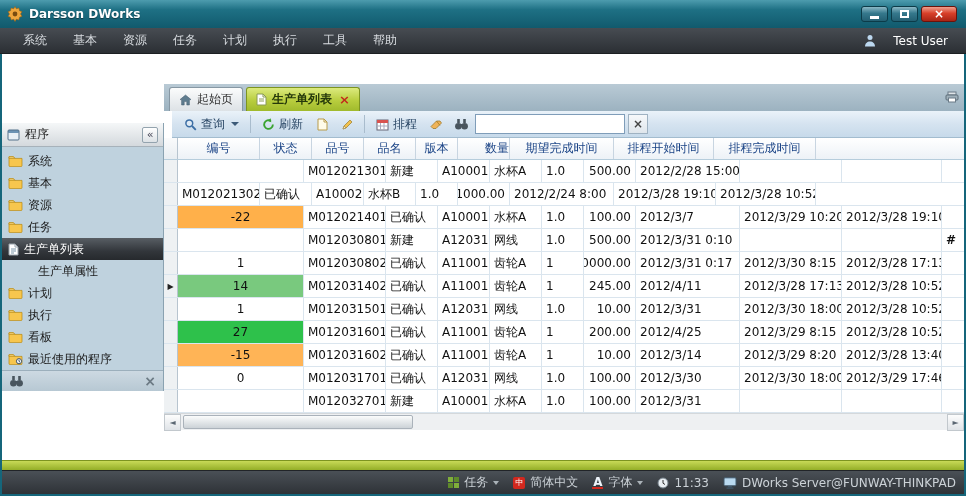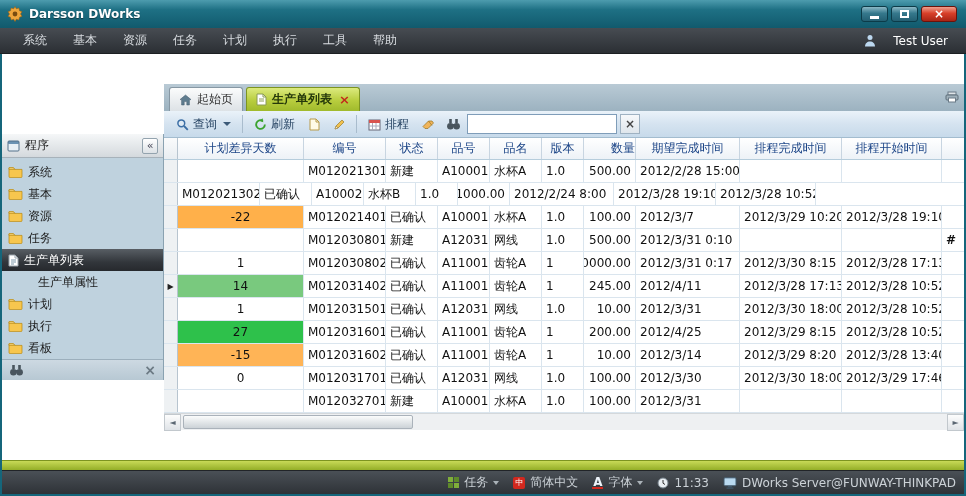--- a/index.html
+++ b/index.html
@@ -42,21 +42,21 @@
   
   .main { flex:1; min-width:0; display:flex; flex-direction:column; }
   .tabbar { height:27px; background:linear-gradient(#b9cad5,#9cb2c0); display:flex; align-items:flex-end; padding:3px 5px 0 5px; gap:3px; }
   .tab { height:24px; display:flex; align-items:center; gap:5px; padding:0 9px; border:1px solid #8798a4; border-bottom:none; border-radius:3px 3px 0 0; color:#333; cursor:default; white-space:nowrap; }
   .tab.home { background:linear-gradient(#fbfcfc,#dde2e6); }
   .tab.active { background:linear-gradient(#dcea7e 0%,#b8cd3e 55%,#a0ba2c 100%); border-color:#7d9420; color:#25380a; font-weight:bold; }
   .tab-close { color:#c22a1c; font-weight:bold; font-size:13px; line-height:1; margin-left:2px; }
   .tspacer { flex:1; }
   .tab-right-icon { align-self:center; margin-bottom:4px; }
 
-  .toolbar { height:27px; background:linear-gradient(#eaf2f9 0%,#d5e3f0 50%,#c7daea 100%); border-bottom:1px solid #a3bccf; display:flex; align-items:center; padding:0 7px; gap:3px; color:#1e3c5c; }
+  .toolbar { height:27px; background:linear-gradient(#eaf2f9 0%,#d5e3f0 50%,#c7daea 100%); border-bottom:1px solid #a3bccf; display:flex; align-items:center; padding:0 7px; gap:3px; color:#1e3c5c;margin-left:8px; }
   .tbtn { display:flex; align-items:center; gap:4px; padding:3px 5px; border-radius:2px; cursor:default; white-space:nowrap; }
   .ibtn { display:flex; align-items:center; justify-content:center; width:22px; height:21px; border-radius:2px; cursor:default; }
   .sep { width:1px; height:18px; background:#a9bccd; margin:0 3px; }
   .caret { width:0; height:0; border-left:4px solid transparent; border-right:4px solid transparent; border-top:4px solid #3c5a78; margin-left:2px; }
   .search-box { width:150px; height:20px; border:1px solid #7f9db9; background:#fff; padding:0 5px; font:inherit; font-size:12px; }
   .clear-btn { width:20px; height:20px; border:1px solid #9fb2c2; background:linear-gradient(#f6f8fa,#dfe6ec); display:flex; align-items:center; justify-content:center; color:#444; font-weight:bold; cursor:default; }
 
   
   .grid { flex:1; background:#fff; overflow:hidden; }
   .thead { display:flex; height:22px; background:linear-gradient(#ffffff,#edf2f7); border-bottom:1px solid #b6cddc; color:#1c4587; }
@@ -227,20 +227,31 @@
         </div>
         <div class="side-item">
           <span class="icon">
               <svg width="15" height="12" viewBox="0 0 15 12">
                 <path d="M1 1.8h4.5l1.2 1.6H14v7.2c0 .6-.4 1-1 1H2c-.6 0-1-.4-1-1z" fill="#f7c64e" stroke="#b8860b" stroke-width=".7"></path>
                 <path d="M1 1.8h4.5l1.2 1.6H1z" fill="#fadd8e" stroke="#b8860b" stroke-width=".7"></path>
               </svg>
             </span>
           <span>看板</span>
         </div>
+        <div class="side-item">
+          <span class="icon">
+              <svg width="15" height="12" viewBox="0 0 15 12">
+                <path d="M1 1.8h4.5l1.2 1.6H14v7.2c0 .6-.4 1-1 1H2c-.6 0-1-.4-1-1z" fill="#f7c64e" stroke="#b8860b" stroke-width=".7"></path>
+                <path d="M1 1.8h4.5l1.2 1.6H1z" fill="#fadd8e" stroke="#b8860b" stroke-width=".7"></path>
+                <circle cx="11" cy="8.2" r="2.6" fill="#eef4f8" stroke="#456"></circle>
+                <path d="M11 6.8v1.5l1 .8" stroke="#456" fill="none"></path>
+              </svg>
+            </span>
+          <span>最近使用的程序</span>
+        </div>
       </div>
       <div class="sidebar-footer">
         <span class="icon">
             <svg width="15" height="11" viewBox="0 0 15 11">
               <rect x="3.2" y="0" width="2.6" height="4" fill="#49555e"></rect>
               <rect x="9.2" y="0" width="2.6" height="4" fill="#49555e"></rect>
               <circle cx="4.4" cy="7.2" r="3.3" fill="#49555e"></circle>
               <circle cx="10.6" cy="7.2" r="3.3" fill="#49555e"></circle>
               <rect x="6.5" y="5" width="2" height="2.5" fill="#49555e"></rect>
             </svg>
@@ -352,30 +363,29 @@
               </svg>
             </span>
         </div>
         <input class="search-box" type="text" value="" style="">
         <div class="clear-btn">×</div>
       </div>
 
       <div class="grid">
         <div class="thead">
           <div class="th c0"></div>
-          <div class="th c1">计划差异天数</div>
           <div class="th c2">编号</div>
           <div class="th c3">状态</div>
           <div class="th c4">品号</div>
           <div class="th c5">品名</div>
           <div class="th c6">版本</div>
           <div class="th c7">数量</div>
           <div class="th c8">期望完成时间</div>
+          <div class="th c10">排程开始时间</div>
           <div class="th c9">排程完成时间</div>
-          <div class="th c10">排程开始时间</div>
           <div class="th c11"></div>
         </div>
         <div id="tbody">
             <div class="tr">
     <div class="td c0"></div>
     <div class="td c1"></div>
     <div class="td c2">M012021301</div>
     <div class="td c3">新建</div>
     <div class="td c4">A10001</div>
     <div class="td c5">水杯A</div>

